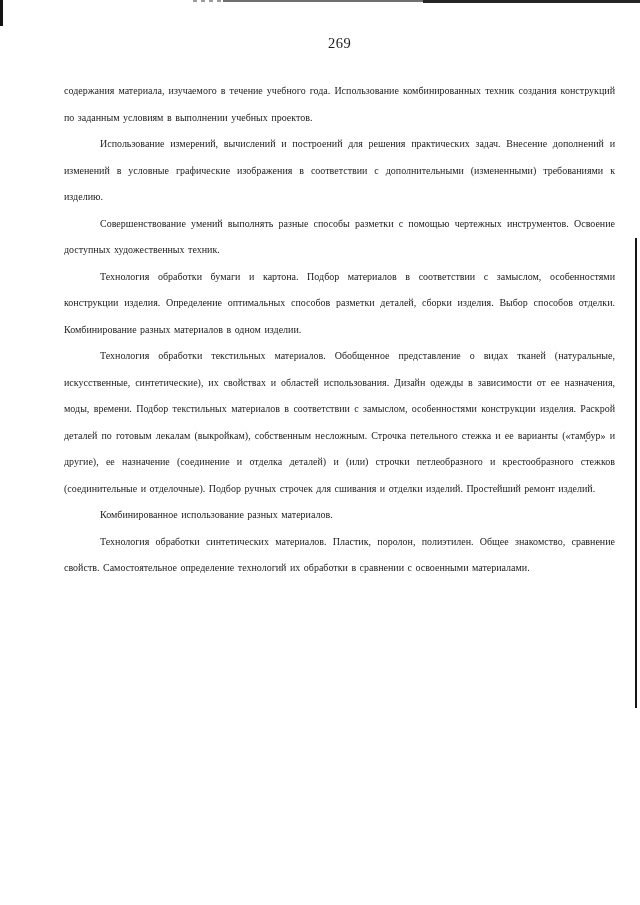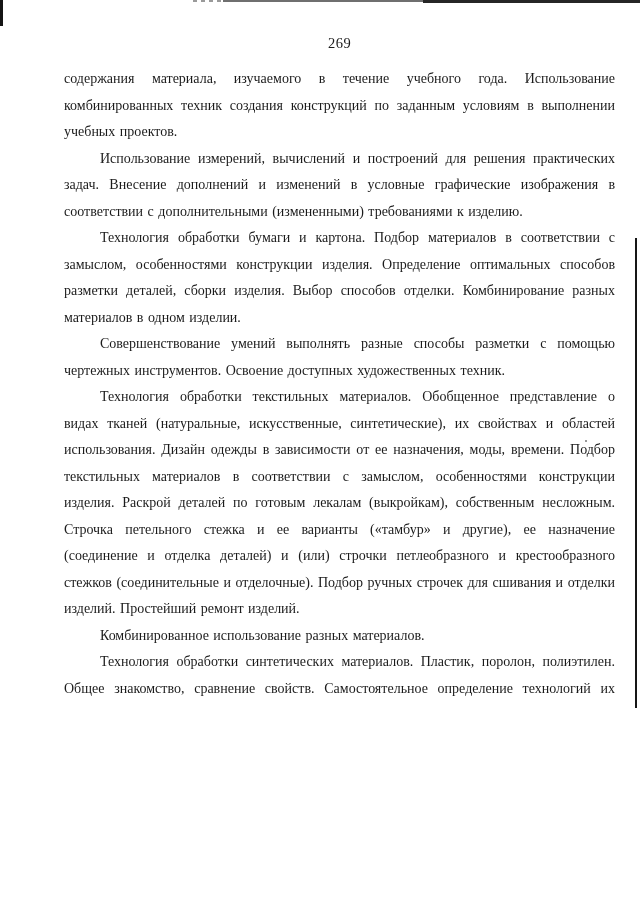--- a/index.html
+++ b/index.html
@@ -20,24 +20,24 @@
     position: absolute;
     top: 35px;
     left: 64px;
     width: 551px;
     text-align: center;
     font-size: 14.5px;
     letter-spacing: 0.5px;
   }
   .doc-body {
     position: absolute;
-    top: 66px;
+    top: 78px;
     left: 64px;
     width: 551px;
-    font-size: 14px;
+    font-size: 10px;
     line-height: 26.5px;
     text-align: justify;
     font-family: Liberation Serif, serif;
   }
   .doc-body p {
     margin: 0;
     padding: 0;
     text-indent: 36px;
     word-spacing: 1px;
   }
@@ -68,22 +68,22 @@
 </head>
 <body>
 
 <div class="page">
 
   <div class="page-number">269</div>
 
   <div class="doc-body">
     <p class="no-indent">содержания материала, изучаемого в течение учебного года. Использование комбинированных техник создания конструкций по заданным условиям в выполнении учебных проектов.</p>
     <p>Использование измерений, вычислений и построений для решения практических задач. Внесение дополнений и изменений в условные графические изображения в соответствии с дополнительными (измененными) требованиями к изделию.</p>
+    <p>Совершенствование умений выполнять разные способы разметки с помощью чертежных инструментов. Освоение доступных художественных техник.</p>
     <p>Технология обработки бумаги и картона. Подбор материалов в соответствии с замыслом, особенностями конструкции изделия. Определение оптимальных способов разметки деталей, сборки изделия. Выбор способов отделки. Комбинирование разных материалов в одном изделии.</p>
-    <p>Совершенствование умений выполнять разные способы разметки с помощью чертежных инструментов. Освоение доступных художественных техник.</p>
     <p>Технология обработки текстильных материалов. Обобщенное представление о видах тканей (натуральные, искусственные, синтетические), их свойствах и областей использования. Дизайн одежды в зависимости от ее назначения, моды, времени. Подбор текстильных материалов в соответствии с замыслом, особенностями конструкции изделия. Раскрой деталей по готовым лекалам (выкройкам), собственным несложным. Строчка петельного стежка и ее варианты («тамбур» и другие), ее назначение (соединение и отделка деталей) и (или) строчки петлеобразного и крестообразного стежков (соединительные и отделочные). Подбор ручных строчек для сшивания и отделки изделий. Простейший ремонт изделий.</p>
     <p>Комбинированное использование разных материалов.</p>
     <p>Технология обработки синтетических материалов. Пластик, поролон, полиэтилен. Общее знакомство, сравнение свойств. Самостоятельное определение технологий их обработки в сравнении с освоенными материалами.</p>
   </div>
 
   <div class="footer-note">Изменения – 07</div>
 
   <div class="artifact art-corner-tick"></div>
   <div class="artifact art-top-dashes"></div>
   <div class="artifact art-top-line"></div>

